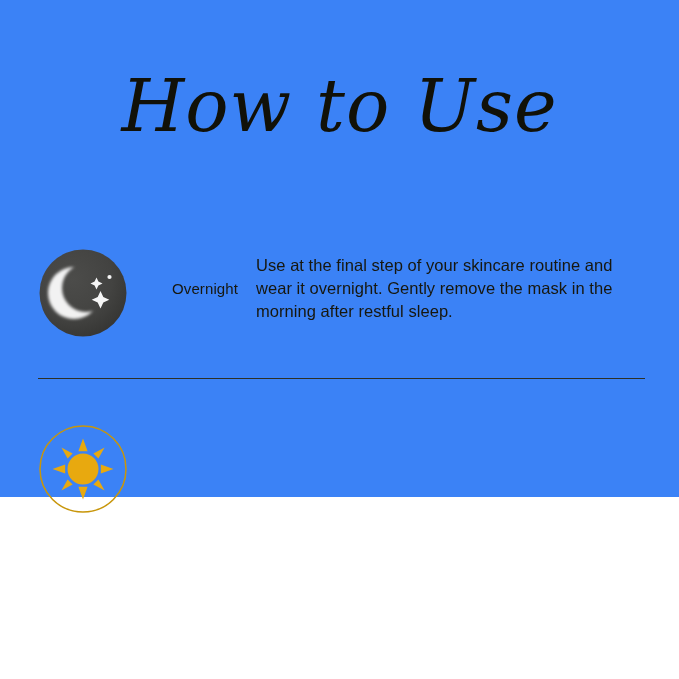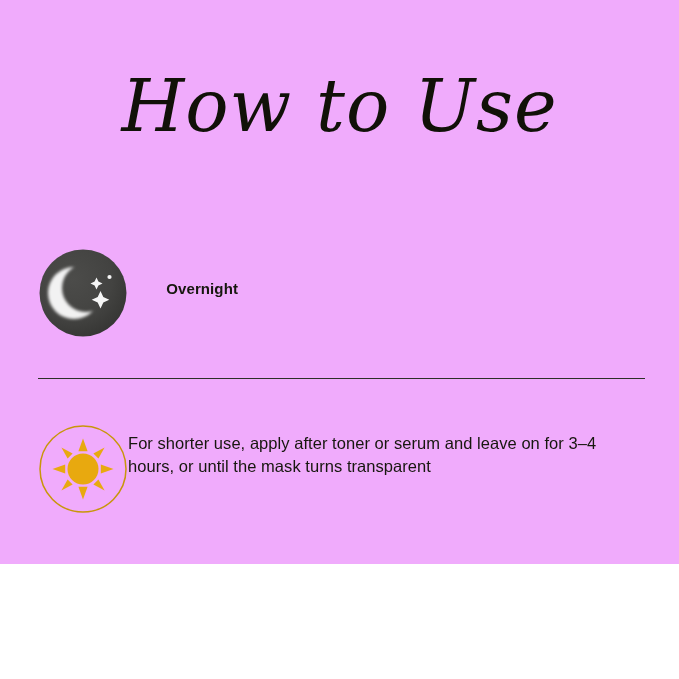--- a/index.html
+++ b/index.html
@@ -9,22 +9,22 @@
   body {
     width: 679px;
     height: 679px;
     overflow: hidden;
     font-family: "Liberation Sans", sans-serif;
   }
 
   #page {
     position: relative;
     width: 679px;
-    height: 564px;
-    background: #f0abfc;
+    height: 497px;
+    background: #3b82f6;
     box-sizing: border-box;
   }
 
   
   #title {
     position: absolute;
     top: 70px;
     left: 0;
     width: 679px;
     text-align: center;
@@ -57,21 +57,21 @@
     position: relative;
   }
 
   .label-cell {
     flex: 0 0 128px;
     width: 128px;
     text-align: right;
     padding-right: 18px;
     box-sizing: border-box;
     font-size: 15px;
-    font-weight: bold;
+    font-weight: normal;
     color: #17170e;
     letter-spacing: 0.1px;
   }
   #row-overnight .label-cell { padding-top: 32px; }
   #row-daytime   .label-cell { padding-top: 34px; }
 
   .body-cell {
     flex: 1 1 auto;
     font-size: 16.5px;
     line-height: 1.38;
@@ -134,20 +134,21 @@
                    L56.6 37.4 L52.5 35.5 L56.6 33.6 Z"></path>
           <path d="M62.5 43 L65.3 49 L71.3 51.8 L65.3 54.6 L62.5 60.6
                    L59.7 54.6 L53.7 51.8 L59.7 49 Z"></path>
           <circle cx="71.5" cy="29" r="2.1"></circle>
         </g>
       </svg>
     </div>
 
     <div class="label-cell">Overnight</div>
 
+    <div class="body-cell">Use at the final step of your skincare routine and wear it overnight. Gently remove the mask in the morning after restful sleep.</div>
   </div>
 
   <div id="divider"></div>
 
   <div class="row" id="row-daytime">
 
     <div class="icon-cell">
       <svg width="90" height="90" viewBox="0 0 90 90">
         <circle cx="45" cy="45" r="43" fill="none" stroke="#c8960a" stroke-width="1.5"></circle>
         <g fill="#e8a90f">
@@ -160,16 +161,15 @@
             <path d="M23.4 23.4 L34.6 29.6 L29.6 34.6 Z"></path>
             <path d="M66.6 66.6 L55.4 60.4 L60.4 55.4 Z"></path>
             <path d="M66.6 23.4 L60.4 34.6 L55.4 29.6 Z"></path>
             <path d="M23.4 66.6 L29.6 55.4 L34.6 60.4 Z"></path>
           </g>
         </g>
       </svg>
     </div>
 
 
-    <div class="body-cell">For shorter use, apply after toner or serum and leave on for 3–4 hours, or until the mask turns transparent</div>
   </div>
 
 </div>
 
 </body></html>

